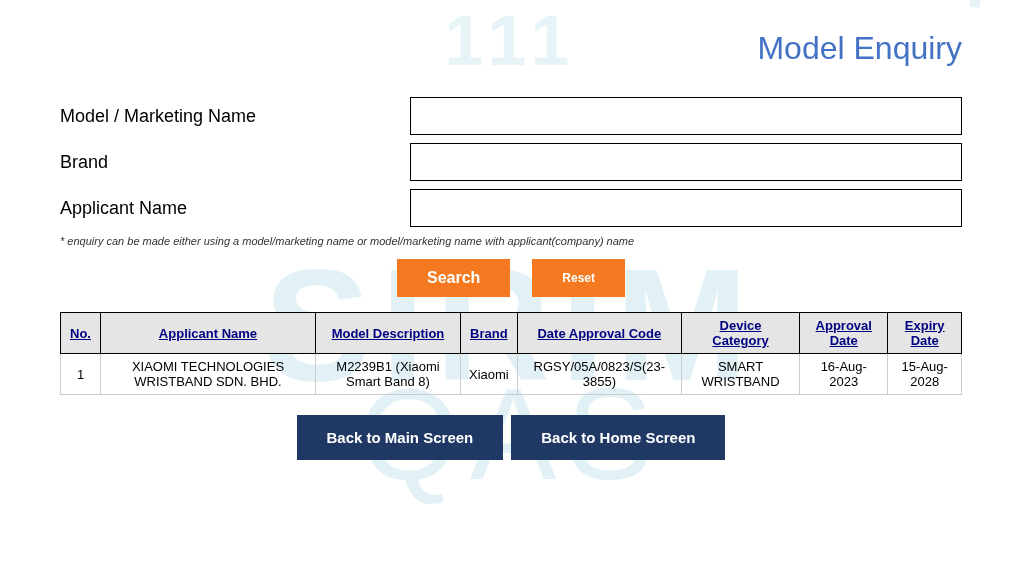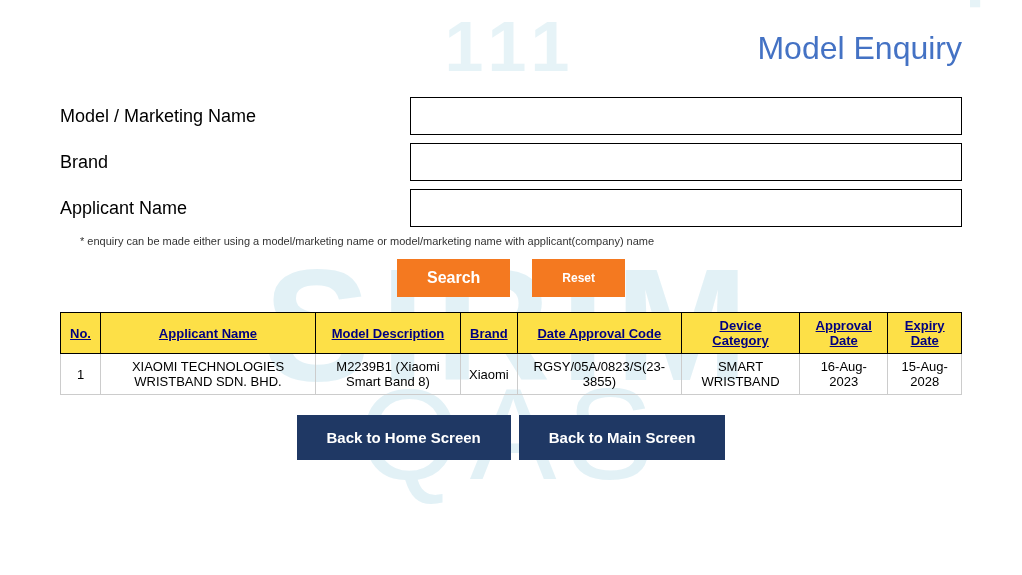--- a/index.html
+++ b/index.html
@@ -53,21 +53,21 @@
       font-size: 90px;
       font-weight: 900;
       color: rgba(173, 216, 230, 0.3);
       transform: rotate(90deg);
       transform-origin: top right;
       white-space: nowrap;
     }
 
     .watermark-111 {
       position: absolute;
-      top: 7px;
+      top: 1px;
       left: 50%;
       transform: translateX(-50%);
       font-size: 70px;
       font-weight: 900;
       color: rgba(173, 216, 230, 0.3);
       letter-spacing: 8px;
     }
 
     .main-content {
       position: relative;
@@ -105,23 +105,23 @@
       flex: 1;
       height: 38px;
       border: 1px solid #000000;
       padding: 4px 8px;
       font-size: 14px;
       background: #ffffff;
     }
 
     .hint-text {
       font-size: 11px;
+      font-style: italic;
       color: #333333;
       margin-bottom: 12px;
-      margin-left: 20px;
     }
 
     .button-row {
       display: flex;
       justify-content: center;
       gap: 22px;
       margin-bottom: 15px;
     }
 
     .btn-search {
@@ -148,21 +148,21 @@
       width: 100%;
       border-collapse: collapse;
       margin-bottom: 20px;
       font-size: 13px;
     }
 
     .results-table th {
       border: 1px solid #000000;
       padding: 5px 8px;
       text-align: center;
-      background: #fde047;
+      background: #e5e5e5;
       font-weight: bold;
       text-decoration: underline;
       color: #000080;
     }
 
     .results-table td {
       border: 1px solid #cccccc;
       padding: 5px 8px;
       text-align: center;
       color: #000000;
@@ -248,16 +248,16 @@
           <td>Xiaomi</td>
           <td>RGSY/05A/0823/S(23-3855)</td>
           <td>SMART WRISTBAND</td>
           <td>16-Aug-2023</td>
           <td>15-Aug-2028</td>
         </tr>
       </tbody>
   </table>
 
   <div class="nav-button-row">
+    <button class="btn-nav">Back to Main Screen</button>
     <button class="btn-nav">Back to Home Screen</button>
-    <button class="btn-nav">Back to Main Screen</button>
   </div>
 </div>
 
 </body></html>

